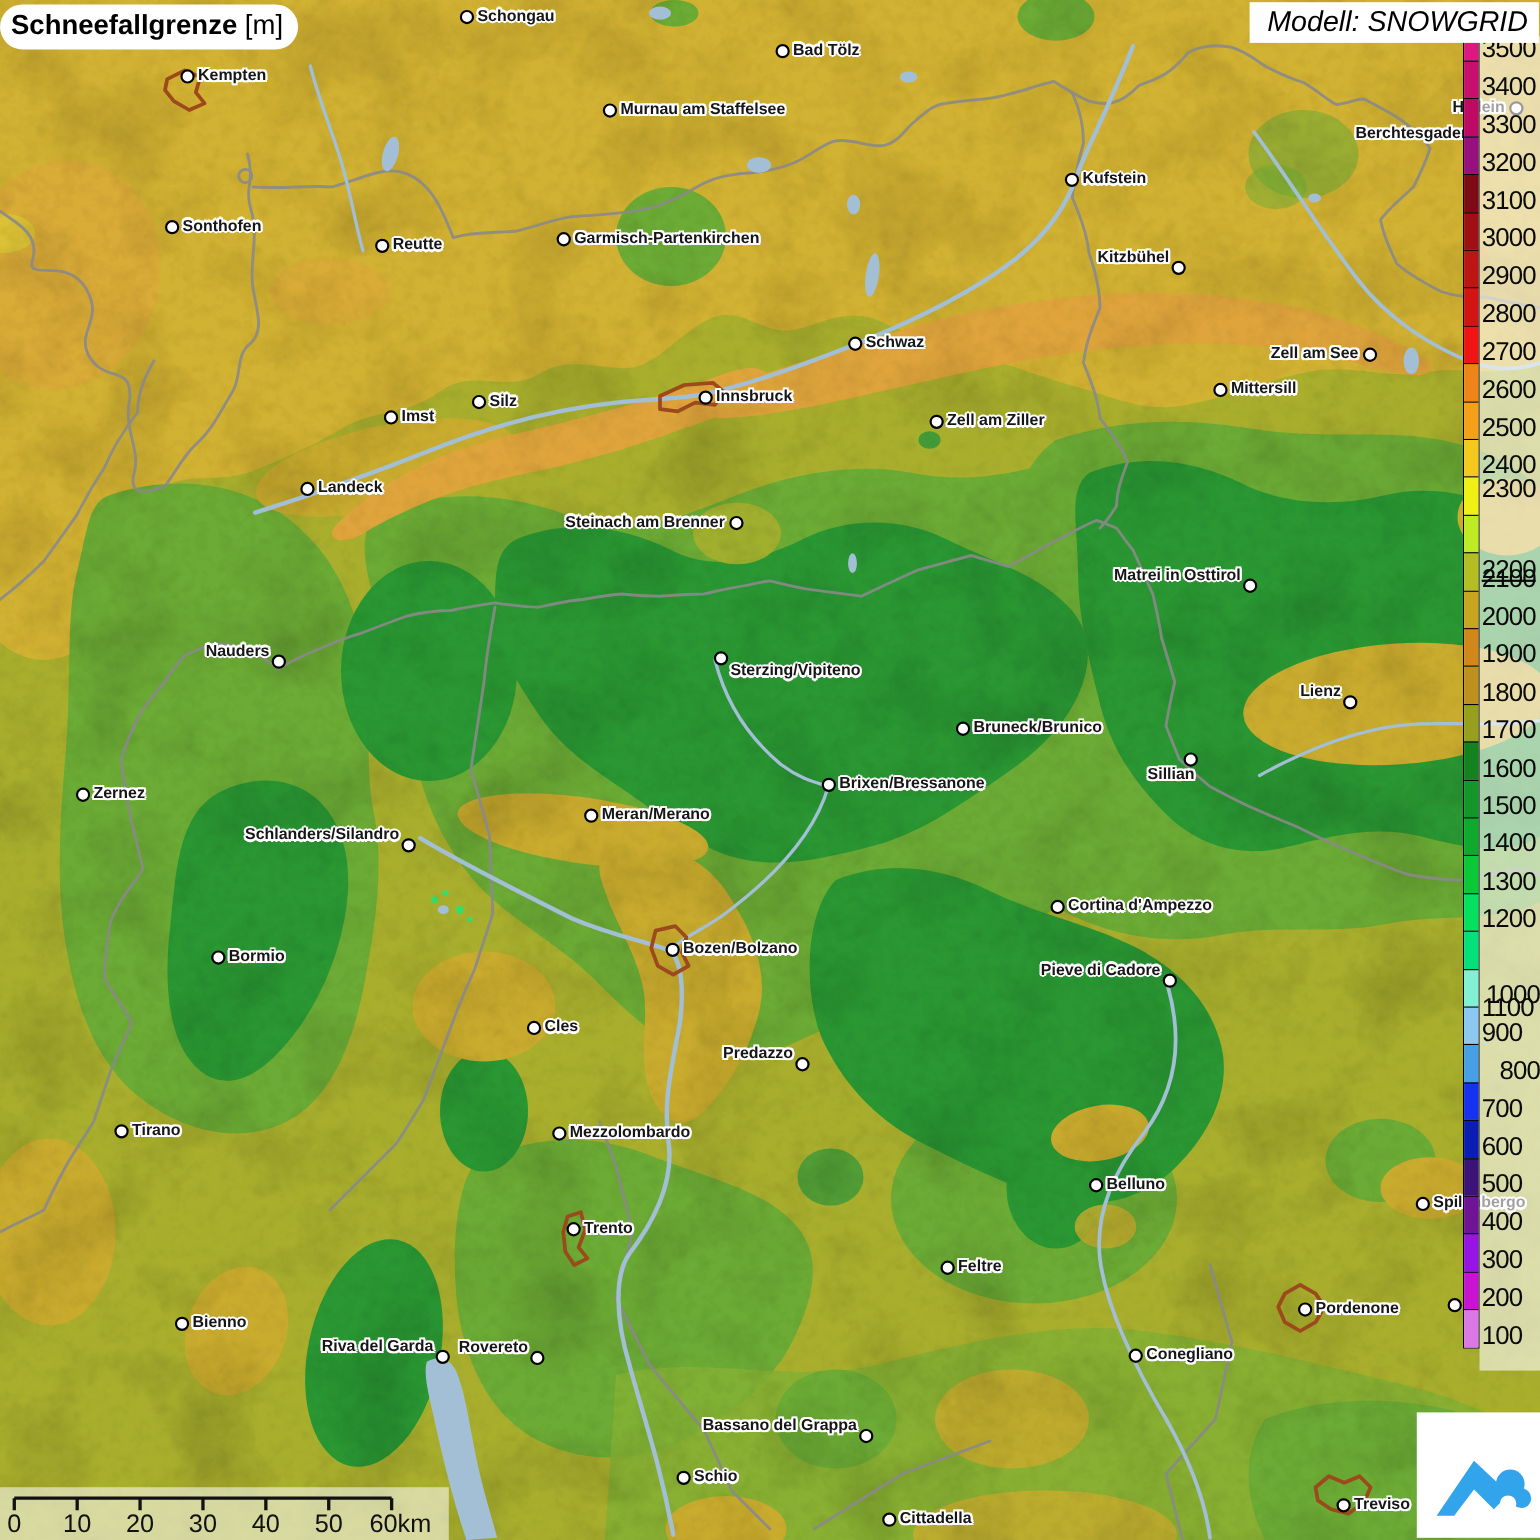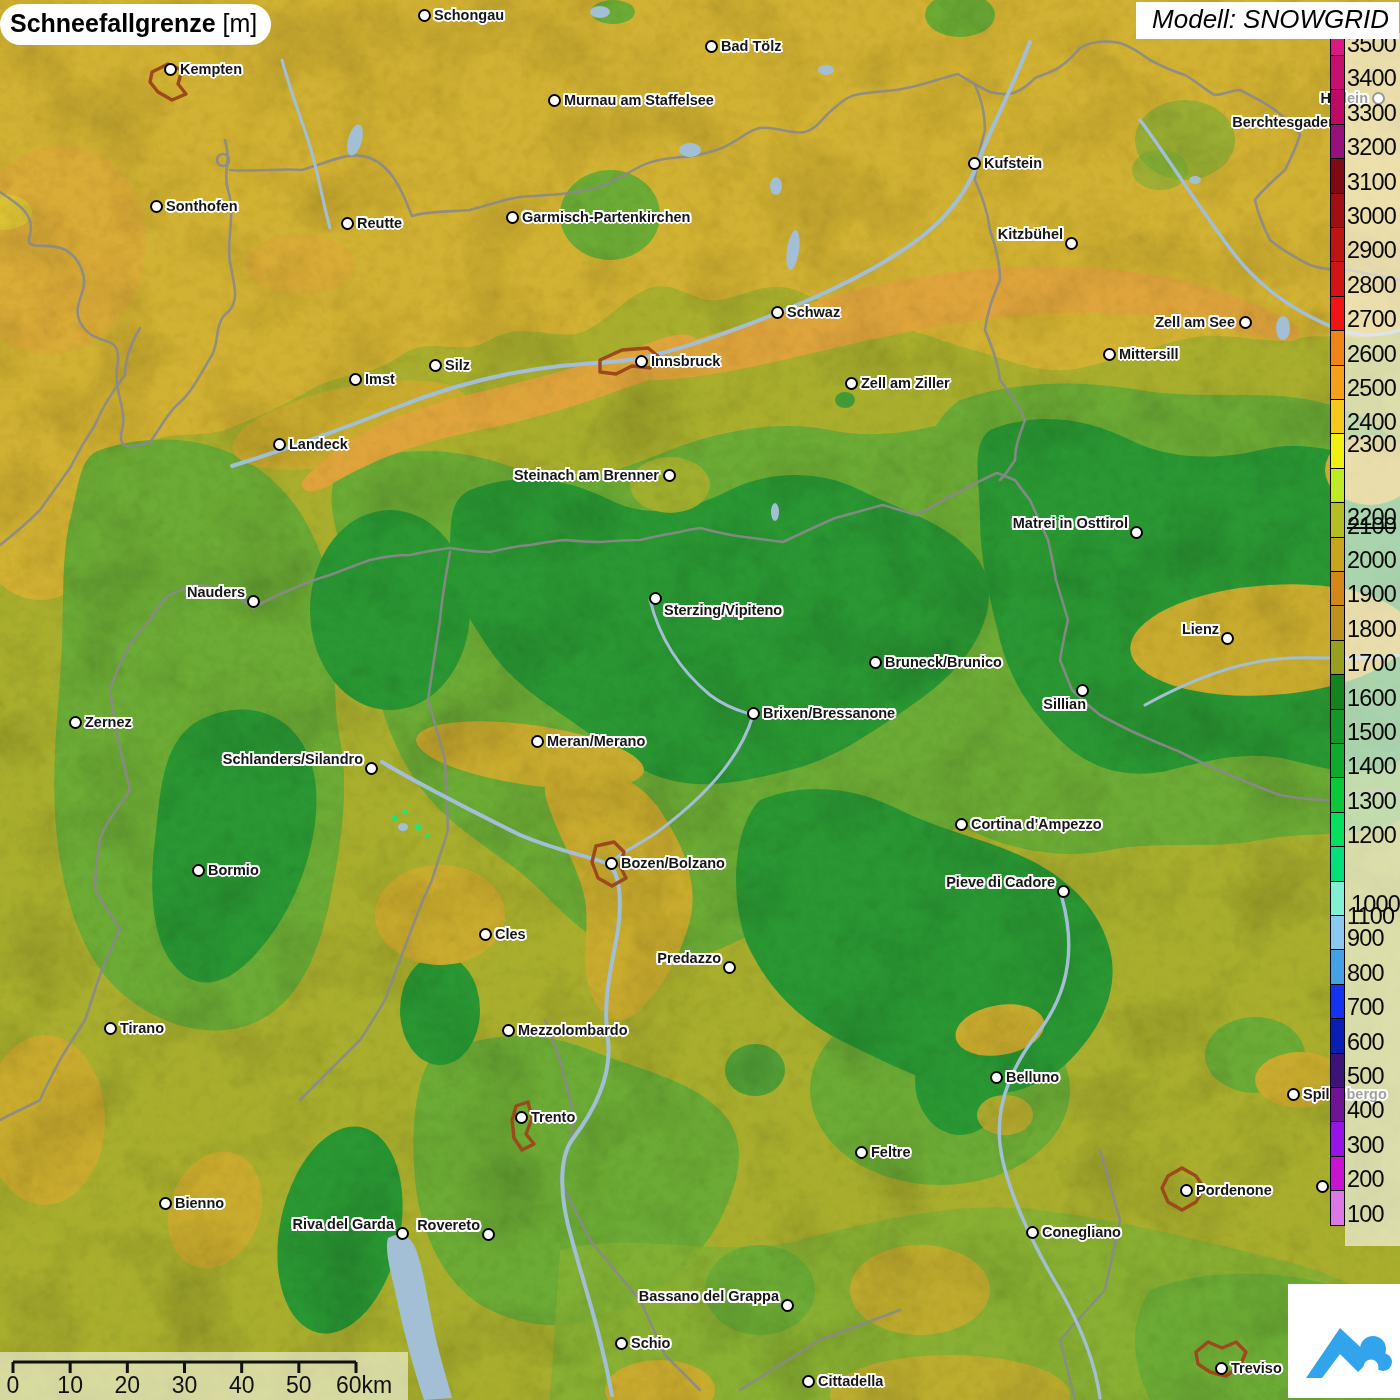--- a/index.html
+++ b/index.html
@@ -454,21 +454,21 @@
       <div class="cb-lab" style="top: 615.8px;">1800</div>
       <div class="cb-lab" style="top: 650.2px;">1700</div>
       <div class="cb-lab" style="top: 684.6px;">1600</div>
       <div class="cb-lab" style="top: 719px;">1500</div>
       <div class="cb-lab" style="top: 753px;">1400</div>
       <div class="cb-lab" style="top: 787.8px;">1300</div>
       <div class="cb-lab" style="top: 822.2px;">1200</div>
       <div class="cb-lab" style="top: 903px;">1100</div>
       <div class="cb-lab" style="top: 891px; text-align: right;">1000</div>
       <div class="cb-lab" style="top: 925.4px;">900</div>
-      <div class="cb-lab" style="top: 959.8px;">800</div>
+      <div class="cb-lab" style="top: 959.8px; text-align: right;">800</div>
       <div class="cb-lab" style="top: 994.2px;">700</div>
       <div class="cb-lab" style="top: 1028.6px;">600</div>
       <div class="cb-lab" style="top: 1063px;">500</div>
       <div class="cb-lab" style="top: 1097.4px;">400</div>
       <div class="cb-lab" style="top: 1131.8px;">300</div>
       <div class="cb-lab" style="top: 1166.2px;">200</div>
       <div class="cb-lab" style="top: 1200.6px;">100</div>
     </div>
 
   <div id="title-box">

